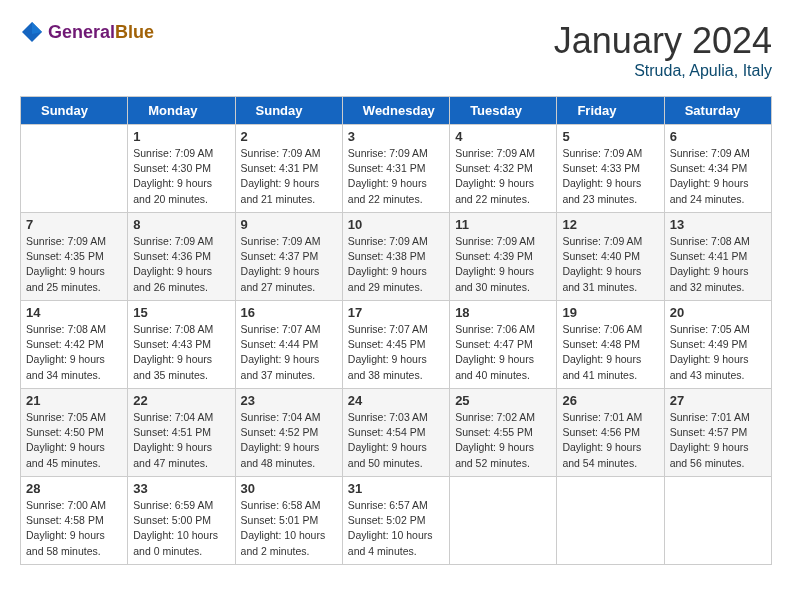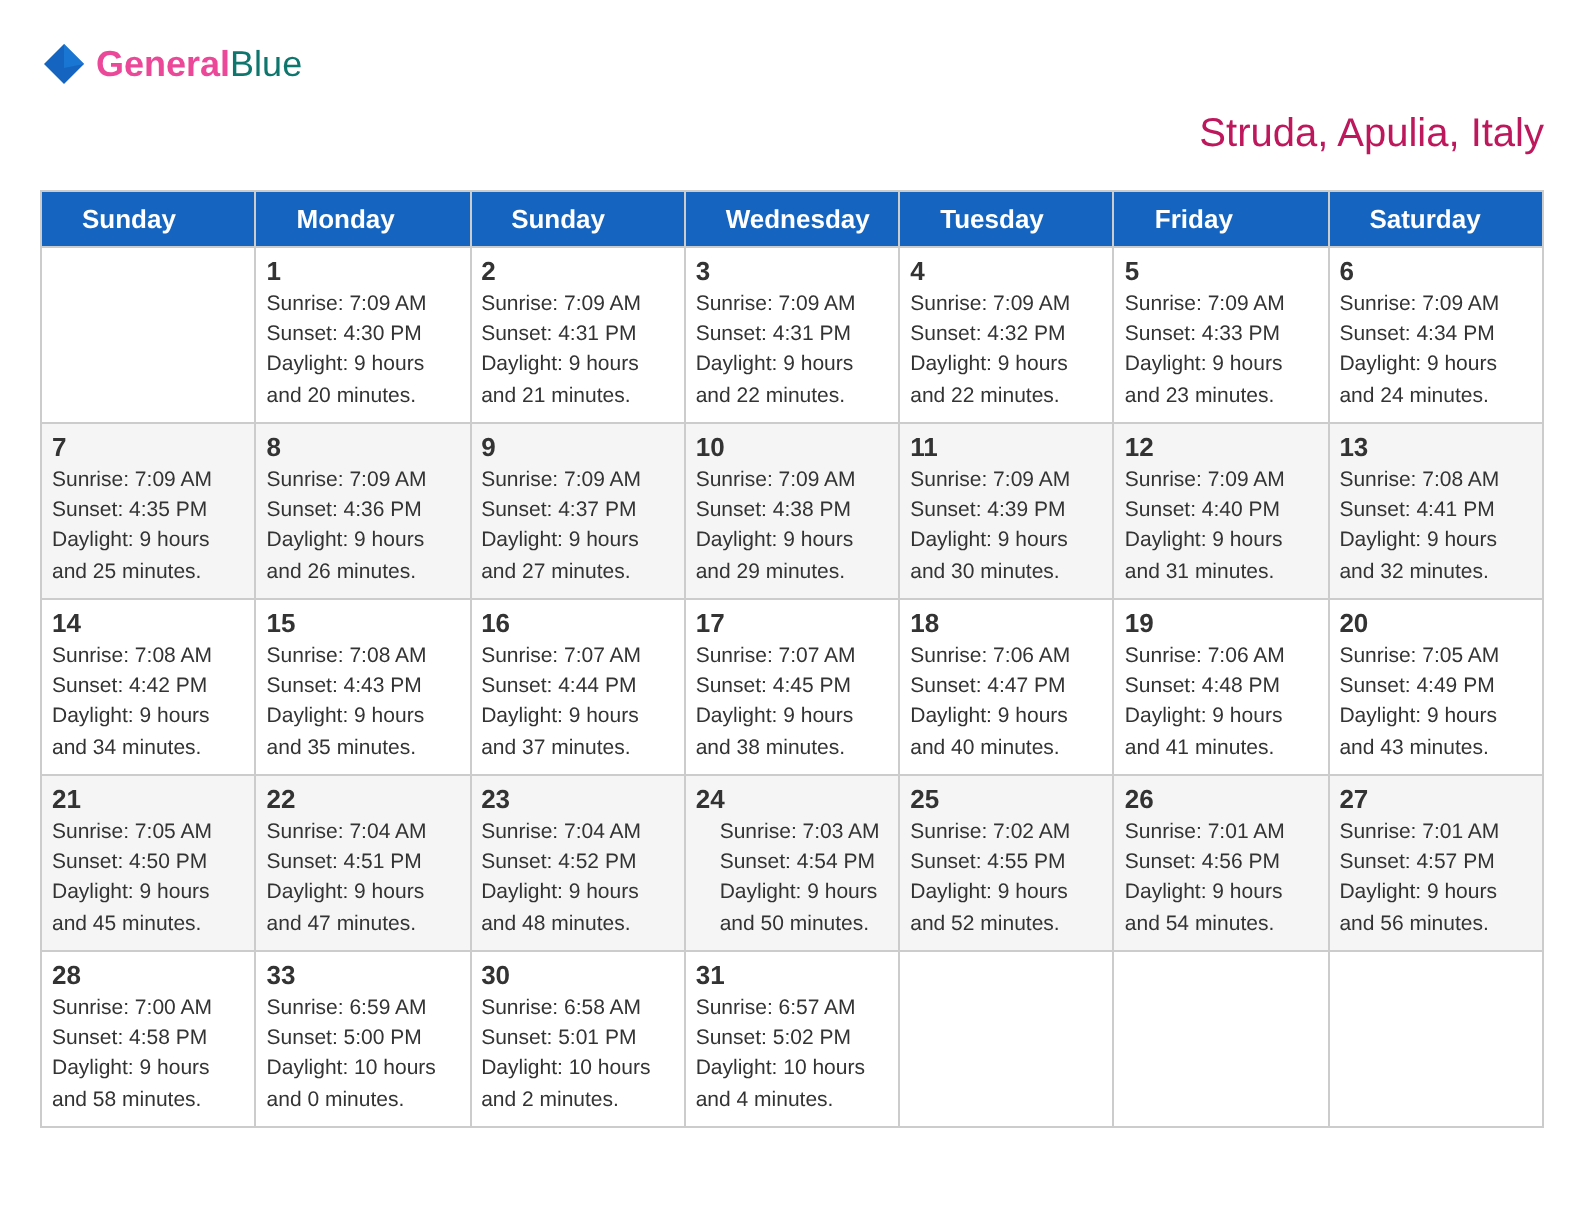--- a/index.html
+++ b/index.html
@@ -17,43 +17,42 @@
       margin-bottom: 16px;
     }
     .logo {
       display: flex;
       align-items: center;
       gap: 4px;
     }
     .logo-text-general {
       font-size: 18px;
       font-weight: bold;
-      color: #ec4899;
+      color: #701a75;
     }
     .logo-text-blue {
       font-size: 18px;
-      font-weight: normal;
-      color: #0f766e;
+      font-weight: bold;
+      color: #a16207;
     }
     .logo-icon {
       width: 24px;
       height: 24px;
     }
     .title-area {
       text-align: right;
     }
     .calendar-title {
       font-size: 36px;
       font-weight: normal;
       color: #333;
     }
     .calendar-subtitle {
-      font-size: 20px;
-      color: #be185d;
-      margin-top: 36px;
+      font-size: 16px;
+      color: #0c4a6e;
     }
     table {
       width: 100%;
       border-collapse: collapse;
       table-layout: fixed;
     }
     thead tr th {
       background-color: #1565c0;
       color: #fff;
       font-size: 13px;
@@ -98,20 +97,21 @@
   <div class="logo">
     <svg class="logo-icon" viewBox="0 0 24 24" xmlns="http://www.w3.org/2000/svg">
       <polygon points="12,2 22,12 12,22 2,12" fill="#1565c0"></polygon>
       <polygon points="12,2 22,12 12,14" fill="#1976d2"></polygon>
     </svg>
     <div>
       <span class="logo-text-general">General</span><span class="logo-text-blue">Blue</span>
     </div>
   </div>
   <div class="title-area">
+    <div class="calendar-title">January 2024</div>
     <div class="calendar-subtitle">Struda, Apulia, Italy</div>
   </div>
 </div>
 
 <table>
   <thead>
     <tr>
     <th>Sunday</th>
         <th>Monday</th>
         <th>Sunday</th>
@@ -286,21 +286,21 @@
         </td>
         <td>
           <span class="day-number">23</span>
           <div class="day-info" style="white-space: pre-line;">Sunrise: 7:04 AM
 Sunset: 4:52 PM
 Daylight: 9 hours
 and 48 minutes.</div>
         </td>
         <td>
           <span class="day-number">24</span>
-          <div class="day-info" style="white-space: pre-line; margin-left: 12px;">Sunrise: 7:03 AM
+          <div class="day-info" style="white-space: pre-line;">Sunrise: 7:03 AM
 Sunset: 4:54 PM
 Daylight: 9 hours
 and 50 minutes.</div>
         </td>
         <td>
           <span class="day-number">25</span>
           <div class="day-info" style="white-space: pre-line;">Sunrise: 7:02 AM
 Sunset: 4:55 PM
 Daylight: 9 hours
 and 52 minutes.</div>

